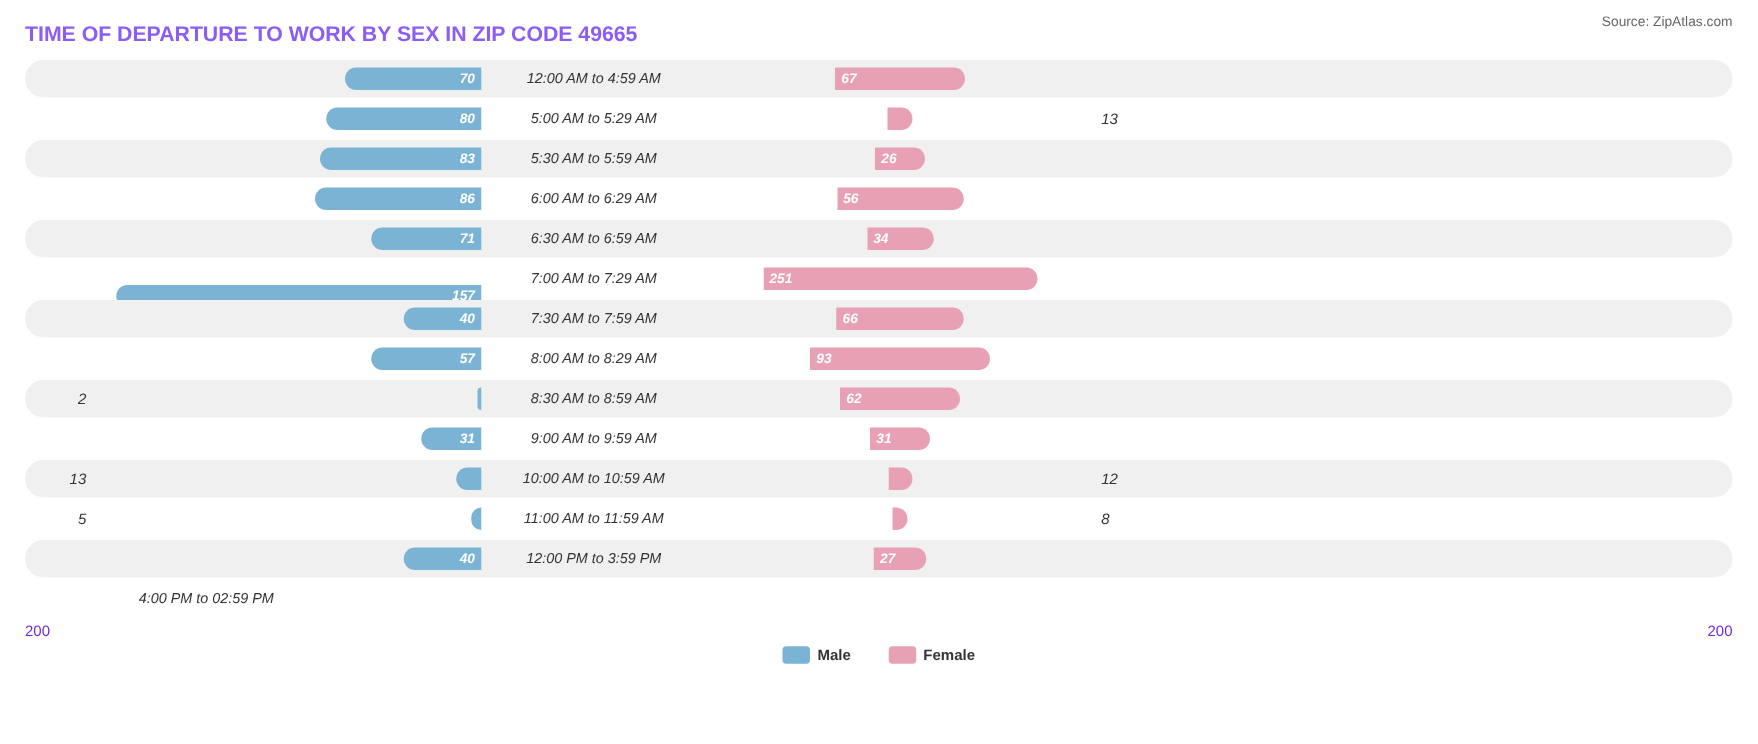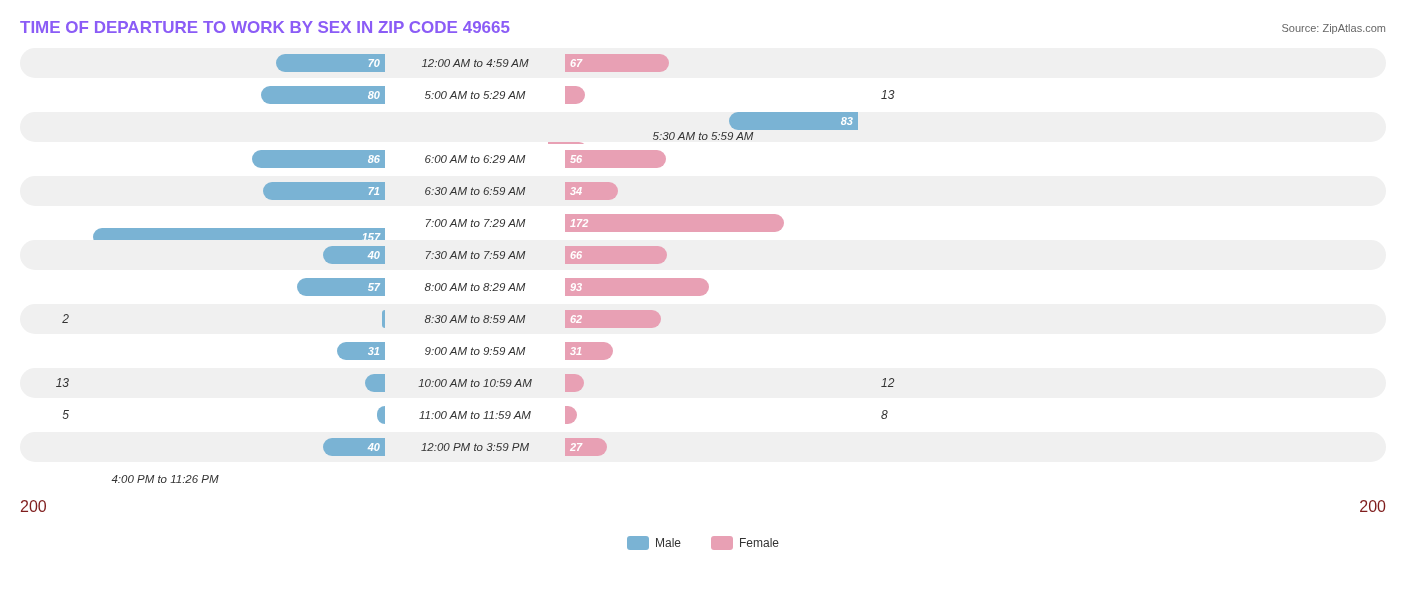--- a/index.html
+++ b/index.html
@@ -17,21 +17,21 @@
       position: relative;
     }
     .chart-title {
       font-size: 17px;
       font-weight: bold;
       color: #8b5cf6;
       margin-bottom: 10px;
     }
     .source-text {
       position: absolute;
-      top: 22px;
+      top: 12px;
       right: 20px;
       font-size: 11px;
       color: #666;
     }
     .chart-area {
       position: relative;
       width: 100%;
       font-style: italic;
     }
     .row {
@@ -82,51 +82,52 @@
     .label-center {
       width: 180px;
       text-align: center;
       font-size: 11.5px;
       color: #333;
       flex-shrink: 0;
     }
     .right-bar-container {
       width: 310px;
       display: flex;
-      justify-content: flex-start;
+      justify-content: center;
       align-items: center;
       flex-shrink: 0;
     }
     .right-val {
       width: 55px;
       text-align: left;
       font-size: 12px;
       color: #333;
       padding-left: 6px;
       flex-shrink: 0;
     }
     .bar-val-inside {
       font-size: 11px;
       color: #fff;
       font-weight: bold;
       padding: 0 5px;
     }
     .axis-label {
-      font-size: 16px;
-      color: #7f1d1d;
+      font-size: 12px;
+      color: #6d28d9;
       width: 55px;
     }
     .axis-label.right {
       text-align: right;
     }
     .legend {
       display: flex;
       justify-content: center;
       gap: 30px;
-      margin-top: 20px;
+      margin-top: 5px;
+      font-weight: bold;
     }
     .legend-item {
       display: flex;
       align-items: center;
       gap: 6px;
       font-size: 12px;
       color: #333;
     }
     .legend-box {
       width: 22px;
@@ -168,21 +169,21 @@
         </div>
       </div>
       <div class="label-center">5:00 AM to 5:29 AM</div>
       <div class="right-bar-container">
         <div class="bar-female" style="width:20px;">
           
         </div>
       </div>
       <div class="right-val">13</div>
     </div>
-      <div class="row" style="background: rgb(240, 240, 240); border-radius: 15px; flex-direction: column;">
+      <div class="row" style="background: rgb(240, 240, 240); border-radius: 15px;">
       <div class="left-val"></div>
       <div class="left-bar-container">
         <div class="bar-male" style="width:129px;">
           <span class="bar-val-inside">83</span>
         </div>
       </div>
       <div class="label-center">5:30 AM to 5:59 AM</div>
       <div class="right-bar-container">
         <div class="bar-female" style="width:40px;">
           <span class="bar-val-inside">26</span>
@@ -201,21 +202,21 @@
       <div class="right-bar-container">
         <div class="bar-female" style="width:101px;">
           <span class="bar-val-inside">56</span>
         </div>
       </div>
       <div class="right-val"></div>
     </div>
       <div class="row" style="background: rgb(240, 240, 240); border-radius: 15px;">
       <div class="left-val"></div>
       <div class="left-bar-container">
-        <div class="bar-male" style="width:122px;text-align:center;">
+        <div class="bar-male" style="width:88px;text-align:center;">
           <span class="bar-val-inside">71</span>
         </div>
       </div>
       <div class="label-center">6:30 AM to 6:59 AM</div>
       <div class="right-bar-container">
         <div class="bar-female" style="width:53px;">
           <span class="bar-val-inside">34</span>
         </div>
       </div>
       <div class="right-val"></div>
@@ -223,21 +224,21 @@
       <div class="row" style="background: rgb(255, 255, 255); border-radius: 15px;">
       <div class="left-val"></div>
       <div class="left-bar-container">
         <div class="bar-male" style="width:292px;margin-top:28px;">
           <span class="bar-val-inside">157</span>
         </div>
       </div>
       <div class="label-center">7:00 AM to 7:29 AM</div>
       <div class="right-bar-container">
         <div class="bar-female" style="width:219px;">
-          <span class="bar-val-inside">172</span>
+          <span class="bar-val-inside">251</span>
         </div>
       </div>
       <div class="right-val"></div>
     </div>
       <div class="row" style="background: rgb(240, 240, 240); border-radius: 15px;">
       <div class="left-val"></div>
       <div class="left-bar-container">
         <div class="bar-male" style="width:62px;">
           <span class="bar-val-inside">40</span>
         </div>
@@ -335,21 +336,21 @@
       <div class="label-center">12:00 PM to 3:59 PM</div>
       <div class="right-bar-container">
         <div class="bar-female" style="width:42px;">
           <span class="bar-val-inside">27</span>
         </div>
       </div>
       <div class="right-val"></div>
     </div>
       <div class="row" style="background: rgb(255, 255, 255); border-radius: 15px;">
       <div class="left-val"></div>
-      <div class="label-center">4:00 PM to 11:26 PM</div>
+      <div class="label-center">4:00 PM to 02:59 PM</div>
       <div class="right-val"></div>
     </div>
     </div>
 
   <div style="display:flex; justify-content:space-between; padding: 2px 0 0 0; width:100%;">
     <span class="axis-label">200</span>
     <span style="flex:1;"></span>
     <span class="axis-label right">200</span>
   </div>
 

